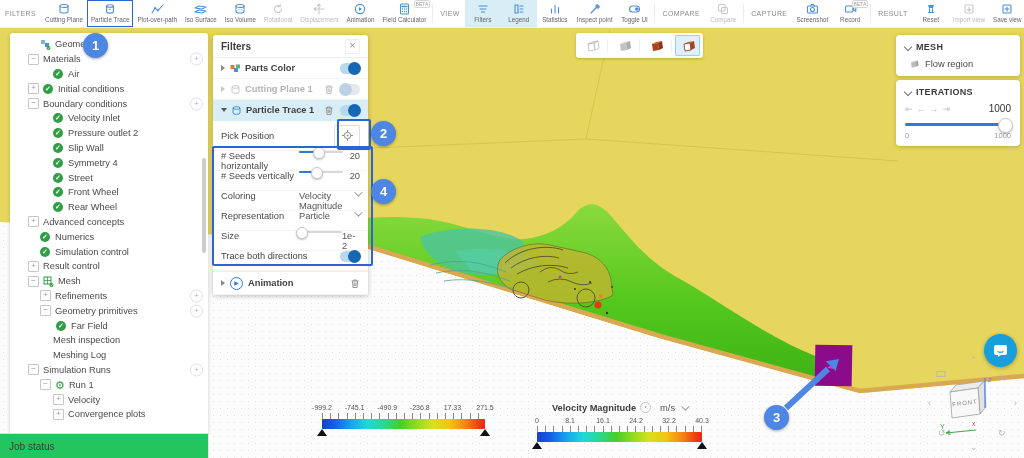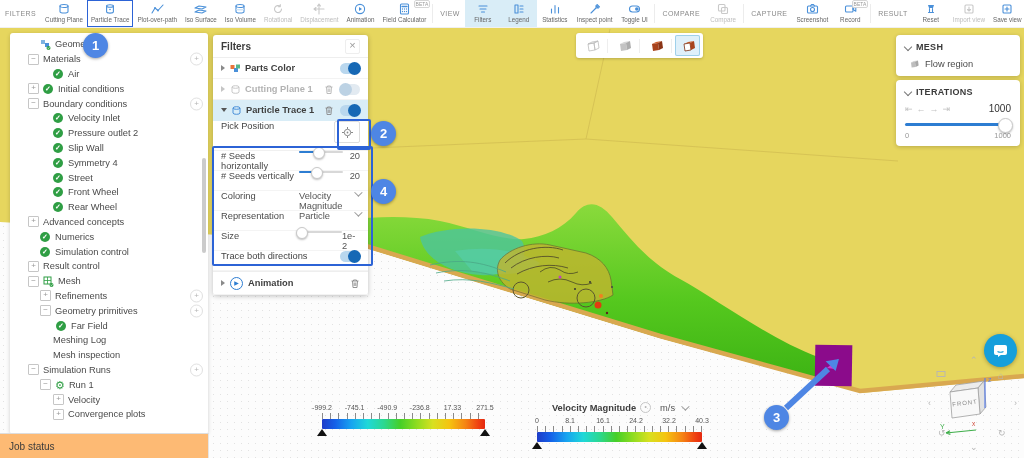--- a/index.html
+++ b/index.html
@@ -33,21 +33,21 @@
   .i1{padding-left:18px}.i2{padding-left:30px}.i3{padding-left:43px}.i4{padding-left:46px}
   .exp{width:9px;height:9px;border:1px solid #c6c6c6;border-radius:1px;font-size:8px;line-height:7px;
        text-align:center;color:#999;margin-right:4px;flex:none;background:#fff}
   .chk{width:10px;height:10px;border-radius:50%;background:#2f9e44;color:#fff;font-size:7px;line-height:10px;
        text-align:center;margin-right:5px;flex:none;font-weight:700}
   .plus{position:absolute;right:5px;top:50%;transform:translateY(-50%);width:11px;height:11px;border:1px solid #e0e0e0;
         border-radius:50%;color:#b5b5b5;font-size:8px;line-height:9px;text-align:center;background:#fff}
   .gear{color:#2f9e44;font-size:11px;margin-right:4px;line-height:10px}
   .treeicon{margin-right:4px;display:flex;flex:none}
   .sb{position:absolute;right:2px;top:125px;width:4px;height:95px;background:#cbcbcb;border-radius:2px}
-  .jobbar{position:absolute;left:0;top:433px;width:209px;height:25px;background:#fdba74;border-top:1px solid #ddd;
+  .jobbar{position:absolute;left:0;top:433px;width:209px;height:25px;background:#22c55e;border-top:1px solid #ddd;
           border-right:1px solid #e5e5e5;display:flex;align-items:center;padding-left:9px;font-size:10px;
           color:#3c3c3c;z-index:20;box-sizing:border-box}
   
   .fpanel{position:absolute;left:213px;top:35px;width:155px;background:#fff;border-radius:3px;
           box-shadow:0 1px 5px rgba(0,0,0,.25);z-index:20;font-size:9.3px;color:#444}
   .fh{height:22px;display:flex;align-items:center;padding:0 8px;border-bottom:1px solid #eee}
   .fh .t{font-size:10px;font-weight:700;color:#3c3c3c}
   .fh .x{margin-left:auto;color:#9a9a9a;font-size:11px;cursor:pointer;border:1px solid #eee;border-radius:2px;
          width:13px;height:13px;line-height:11px;text-align:center}
   .frow{height:20px;display:flex;align-items:center;padding:0 8px;border-bottom:1px solid #f3f3f3}
@@ -57,21 +57,21 @@
   .car{width:0;height:0;border-top:3px solid transparent;border-bottom:3px solid transparent;
        border-left:4px solid #8a8a8a;margin-right:5px;flex:none}
   .cad{width:0;height:0;border-left:3.5px solid transparent;border-right:3.5px solid transparent;
        border-top:4px solid #555;margin-right:4px;flex:none}
   .ricon{margin-right:4px;display:flex;flex:none}
   .tg{width:20px;height:11px;border-radius:6px;background:#b9d7ee;position:relative;margin-left:6px;flex:none}
   .tg::after{content:"";position:absolute;width:13px;height:13px;border-radius:50%;background:#1668b5;right:-1px;top:-1px}
   .tg.off{background:#e2eaf1}
   .tg.off::after{background:#bcd2e4;left:-1px;right:auto}
   .trash{margin-left:auto;display:flex}
-  .pick{height:29px;display:flex;padding:0 8px;border-bottom:1px solid #f0f0f0}
+  .pick{height:29px;display:flex;align-items:center;padding:0 8px;border-bottom:1px solid #f0f0f0}
   .tbtn{width:24px;height:20px;border:1px solid #ddd;border-radius:2px;display:flex;align-items:center;
         justify-content:center;margin-left:auto;background:#fff;cursor:pointer}
   .prow{height:19px;display:flex;align-items:flex-start;padding:0 8px;border-bottom:1px solid #f4f4f4}
   .plabel{width:76px;flex:none;color:#4a4a4a}
   .slid{position:relative;width:44px;height:2px;background:#d8d8d8;border-radius:1px;margin-left:2px}
   .slid .fill{position:absolute;left:0;top:0;height:2px;background:#2d7dd2;border-radius:1px}
   .slid .knob{position:absolute;top:-4.5px;width:10px;height:10px;border-radius:50%;background:#fff;
               border:1px solid #c9c9c9;box-shadow:0 1px 2px rgba(0,0,0,.25);transform:translateX(-50%)}
   .pval{margin-left:auto;color:#555}
   .pselv{color:#555;margin-left:2px}
@@ -465,24 +465,24 @@
     <div class="tr i2">
       <span class="exp">−</span>
       <span>Geometry primitives</span>
       <span class="plus">+</span>
     </div>
     <div class="tr i4">
       <span class="chk">✓</span>
       <span>Far Field</span>
     </div>
     <div class="tr i3">
+      <span>Mesh inspection</span>
+    </div>
+    <div class="tr i3">
       <span>Meshing Log</span>
-    </div>
-    <div class="tr i3">
-      <span>Mesh inspection</span>
     </div>
     <div class="tr i1">
       <span class="exp">−</span>
       <span>Simulation Runs</span>
       <span class="plus">+</span>
     </div>
     <div class="tr i2">
       <span class="exp">−</span>
       <span class="gear">⚙</span>
       <span>Run 1</span>

